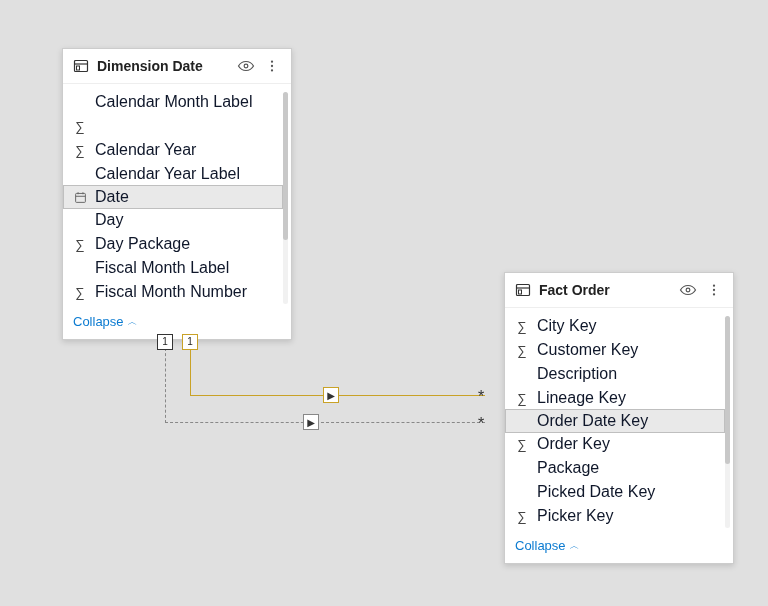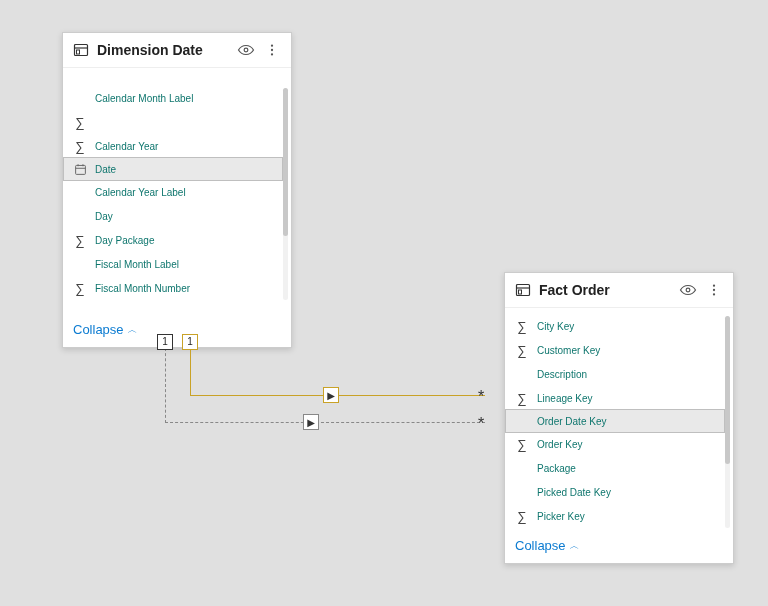--- a/index.html
+++ b/index.html
@@ -90,22 +90,22 @@
     width: 14px;
     height: 14px;
     flex: none;
     display: flex;
     align-items: center;
     justify-content: center;
     color: #444;
   }
   .field-icon.blank { visibility: hidden; }
   .field-label {
-    font-size: 10px;
-    color: #0f766e;
+    font-size: 16px;
+    color: #0f172a;
   }
   .card-footer {
     padding: 6px 10px 10px 10px;
     display: flex;
     align-items: flex-end;
     gap: 4px;
     color: #0b7bd1;
     font-size: 13px;
     cursor: pointer;
   }
@@ -141,21 +141,21 @@
   .rel-star {
     position: absolute;
     font-size: 16px;
     color:#333;
     line-height:1;
   }
 </style>
 </head>
 <body>
 
-<div class="table-card" style="left:62px; top:32px; width:230px;gap:12px;">
+<div class="table-card" style="left:62px; top:48px; width:230px;">
   <div class="card-header">
     <span class="table-icon">
       <svg width="16" height="16" viewBox="0 0 16 16">
         <rect x="1.5" y="2.5" width="13" height="11" rx="1" fill="none" stroke="#333" stroke-width="1.2"></rect>
         <line x1="1.5" y1="6" x2="14.5" y2="6" stroke="#333" stroke-width="1.2"></line>
         <rect x="3.5" y="8" width="3" height="4" fill="none" stroke="#333" stroke-width="1"></rect>
       </svg>
     </span>
     <span class="card-title">Dimension Date</span>
     <span class="eye-icon">
@@ -181,38 +181,38 @@
     <div class="field-row">
       <span class="field-icon blank">∑</span>
       <span class="field-label">Calendar Month Label</span>
     </div>
     <div class="field-row">
       <span class="field-icon">∑</span>
     </div>
     <div class="field-row">
       <span class="field-icon">∑</span>
       <span class="field-label">Calendar Year</span>
+    </div>
+    <div class="field-row">
+      <span class="field-icon blank">∑</span>
+      <span class="field-label">Calendar Year Label</span>
     </div>
     <div class="field-row selected">
       <span class="field-icon">
         <svg width="13" height="13" viewBox="0 0 16 16">
             <rect x="2" y="3" width="12" height="11" rx="1" fill="none" stroke="#666" stroke-width="1.2"></rect>
             <line x1="2" y1="6.5" x2="14" y2="6.5" stroke="#666" stroke-width="1.2"></line>
             <line x1="5" y1="1.5" x2="5" y2="4" stroke="#666" stroke-width="1.2"></line>
             <line x1="11" y1="1.5" x2="11" y2="4" stroke="#666" stroke-width="1.2"></line>
           </svg>
       </span>
       <span class="field-label">Date</span>
     </div>
     <div class="field-row">
       <span class="field-icon blank">∑</span>
-      <span class="field-label">Calendar Year Label</span>
-    </div>
-    <div class="field-row">
-      <span class="field-icon blank">∑</span>
       <span class="field-label">Day</span>
     </div>
     <div class="field-row">
       <span class="field-icon">∑</span>
       <span class="field-label">Day Package</span>
     </div>
     <div class="field-row">
       <span class="field-icon blank">∑</span>
       <span class="field-label">Fiscal Month Label</span>
     </div>

